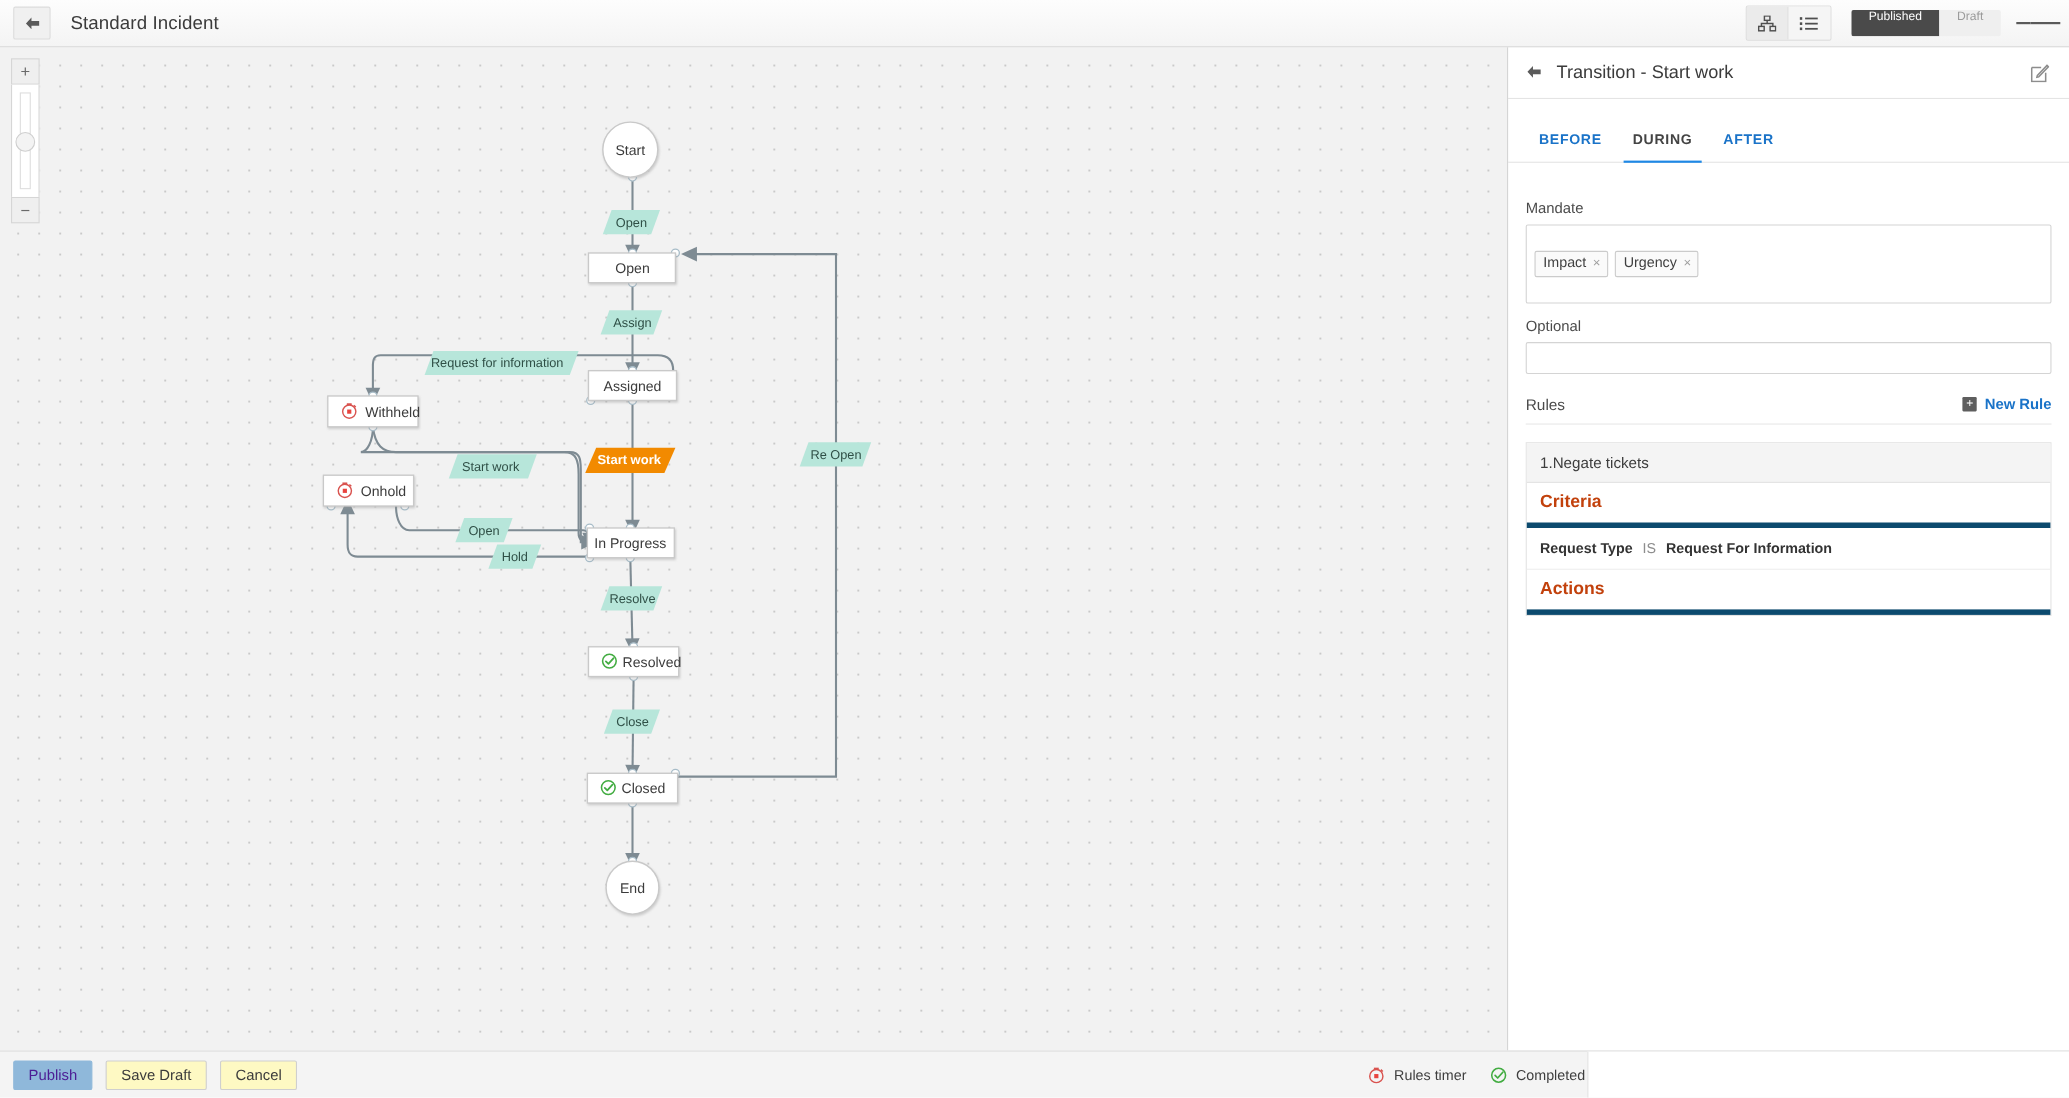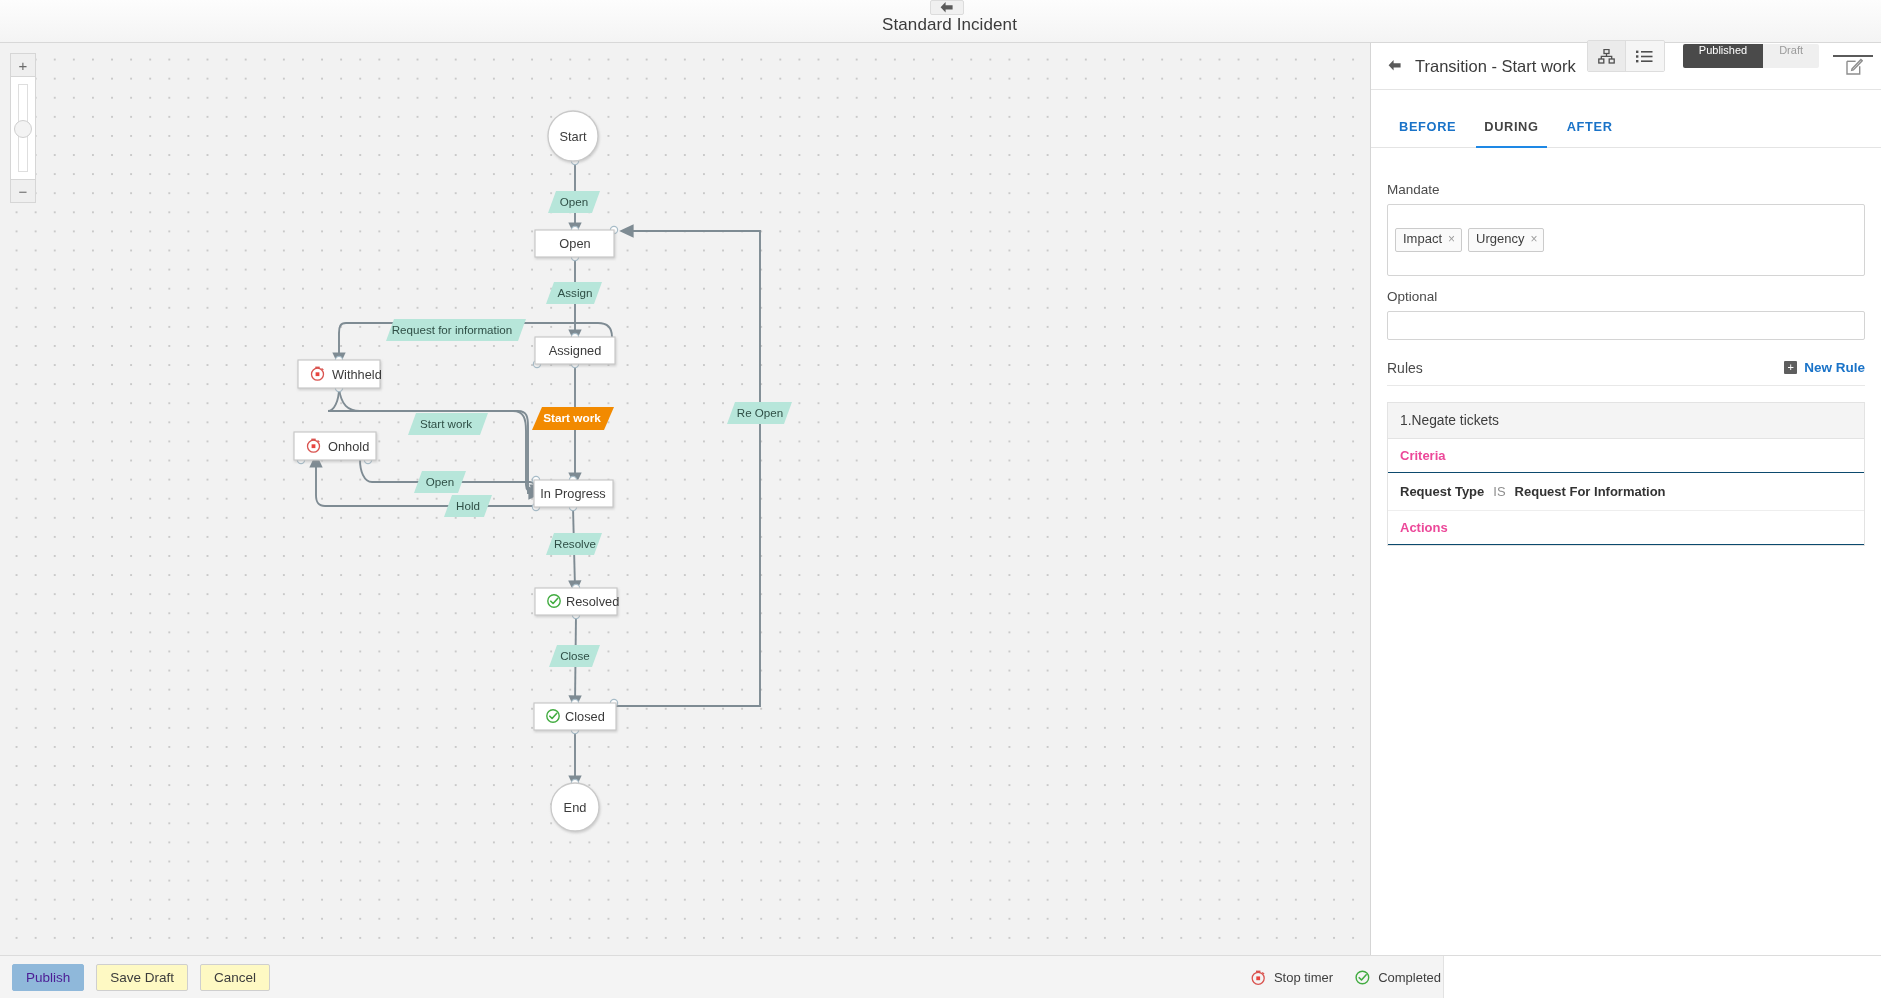--- a/index.html
+++ b/index.html
@@ -13,21 +13,21 @@
     color: #333;
   }
   .app { position: relative; width: 1881px; height: 998px; display: flex; flex-direction: column; }
 
   
   .topbar {
     height: 43px; min-height: 43px;
     background: linear-gradient(to bottom,#fdfdfd 0%, #f4f4f4 100%);
     border-bottom: 1px solid #d8d8d8;
     display: flex; align-items: center;
-    position: relative; z-index: 40; flex-direction: column;
+    position: relative; z-index: 40;
   }
   .back-btn {
     width: 34px; height: 30px; margin-left: 12px;
     border: 1px solid #dcdcdc; background: #f0f0f0; border-radius: 2px;
     display: flex; align-items: center; justify-content: center;
     cursor: pointer; color: #555; font-size: 16px; line-height: 1;
   }
   .page-title { margin-left: 18px; font-size: 17px; color: #3b3b3b; letter-spacing: .1px; }
   .topbar-right { margin-left: auto; display: flex; align-items: center; height: 100%; }
 
@@ -112,21 +112,21 @@
   .chip .x { color: #9d9d9d; font-size: 12px; cursor: pointer; }
   .plainbox { border: 1px solid #d4d4d4; border-radius: 2px; height: 29px; background: #fff; }
 
   .rules-hdr { display: flex; align-items: center; margin-top: 20px; padding-bottom: 9px; border-bottom: 1px solid #e8e8e8; }
   .rules-hdr .lbl { font-size: 14px; color: #4b4b4b; }
   .newrule { margin-left: auto; display: flex; align-items: center; gap: 7px; color: #1a73c8; font-size: 13.5px; font-weight: bold; cursor: pointer; }
   .plus-sq { width: 13px; height: 13px; background: #5e5e5e; color: #fff; border-radius: 1px; display:flex; align-items:center; justify-content:center; font-size: 11px; line-height: 1; font-weight: normal; }
 
   .rule-card { margin-top: 16px; border: 1px solid #e3e3e3; }
   .rule-title { background: #f4f4f4; padding: 10px 12px; font-size: 13.8px; color: #3d3d3d; border-bottom: 1px solid #e3e3e3; }
-  .rule-sect { padding: 9px 12px; font-size: 13px; font-weight: bold; color: #ec4899; border-bottom: 1px solid #0c4a6e; }
+  .rule-sect { padding: 9px 12px; font-size: 16px; font-weight: bold; color: #c2410c; border-bottom: 5px solid #0c4a6e; }
   .rule-row { padding: 11px 12px; font-size: 13px; display: flex; align-items: center; border-bottom: 1px solid #eee; text-align: center; }
   .rule-row:last-child { border-bottom: none; }
   .crit-field { font-weight: bold; color: #333; }
   .crit-op { color: #8e8e8e; margin: 0 9px; }
   .crit-val { font-weight: bold; color: #333; }
   .act-name { color: #787878; width: 116px; flex: none; }
   .act-val { color: #333; }
 
   
   .bottombar {
@@ -447,21 +447,21 @@
     <div class="btn plain">Cancel</div>
 
     <div class="legend">
       <div class="legend-item">
         <svg width="15" height="15" viewBox="0 0 15 15">
           <circle cx="7.2" cy="8.3" r="6" fill="none" stroke="#d9534f" stroke-width="1.3"></circle>
           <rect x="5.3" y="6.4" width="3.8" height="3.8" fill="#e8443f"></rect>
           <rect x="5" y="0.6" width="4.4" height="1.9" fill="#d9534f"></rect>
           <path d="M11.3 2.4 L13.1 4.1" stroke="#d9534f" stroke-width="1.3"></path>
         </svg>
-        <span>Stop timer</span>
+        <span>Rules timer</span>
       </div>
       <div class="legend-item">
         <svg width="15" height="15" viewBox="0 0 15 15">
           <circle cx="7.4" cy="7.5" r="6.3" fill="none" stroke="#42ac41" stroke-width="1.4"></circle>
           <path d="M4.2 7.7 L6.5 10 L11.2 4.8" fill="none" stroke="#42ac41" stroke-width="1.6" stroke-linecap="round" stroke-linejoin="round"></path>
         </svg>
         <span>Completed</span>
       </div>
     </div>
     <div class="bottom-white"></div>

